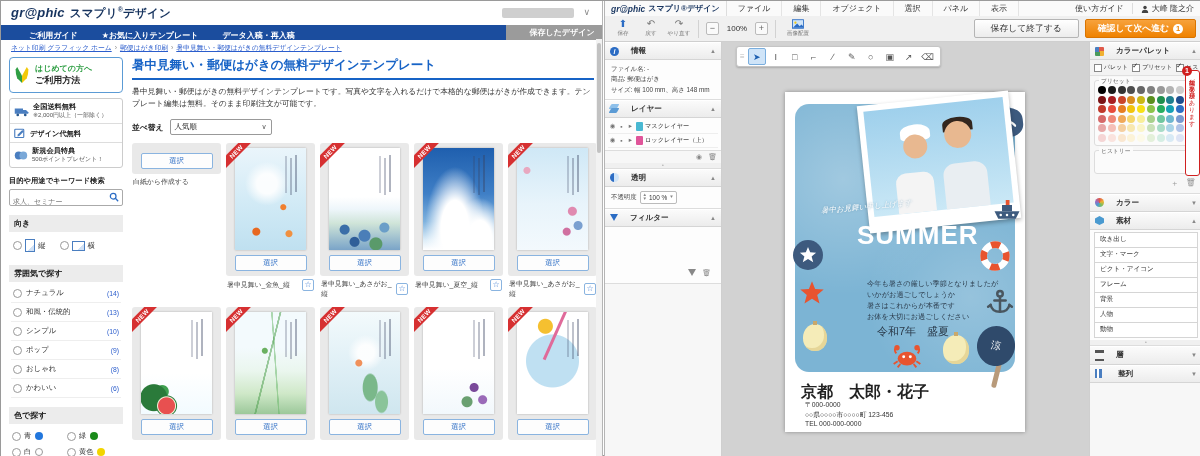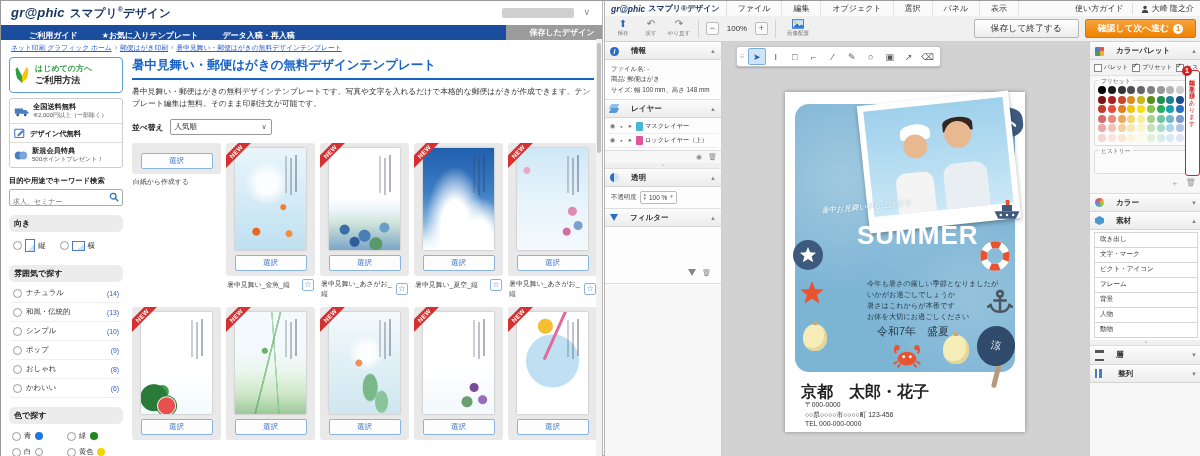--- a/index.html
+++ b/index.html
@@ -26,21 +26,21 @@
   .bgn .t2{color:#222;font-weight:bold;font-size:9px;}
   .perks{border:1px solid #ccc;border-radius:3px;margin-top:5px;}
   .perk{display:flex;align-items:center;gap:4px;padding:3px 4px;border-bottom:1px solid #ddd;}
   .perk:last-child{border-bottom:none;}
   .perk .pt{font-size:7.2px;font-weight:bold;color:#222;line-height:1.25;}
   .perk .ps{font-size:6px;color:#555;}
   .kw-label{font-size:7.3px;font-weight:bold;color:#222;margin:8px 0 3px;}
   .search{position:relative;border:1px solid #aaa;border-radius:2px;height:15px;background:#fff;}
   .search input{border:none;outline:none;width:86px;height:13px;font-size:7px;padding:0 3px;color:#333;background:transparent;}
   .search .mag{position:absolute;right:3px;top:2px;}
-  .sec-h{background:#ececec;font-size:8px;font-weight:bold;color:#222;padding:3px 5px;margin-top:9px;border-radius:6px;}
+  .sec-h{background:#ececec;font-size:8px;font-weight:bold;color:#222;padding:3px 5px;margin-top:9px;border-radius:0;}
   .ori-row{display:flex;gap:14px;padding:7px 4px 4px;}
   .ori{display:flex;align-items:center;gap:3px;font-size:7.5px;color:#333;cursor:pointer;}
   .radio{width:7px;height:7px;border:1px solid #999;border-radius:50%;background:#fff;display:inline-block;}
   .pg{display:inline-block;border:1px solid #4a7ec0;background:linear-gradient(135deg,#fff 65%,#cfe0f5 65%);}
   .pg.v{width:8px;height:11px;} .pg.h{width:11px;height:8px;}
   .flist{padding:2px 2px 0;}
   .frow{display:flex;align-items:center;gap:4px;padding:4px 2px;border-bottom:1px solid #eee;font-size:7.4px;color:#333;cursor:pointer;}
   .frow .cnt{margin-left:auto;color:#2b5dcc;font-size:6.8px;}
   .cgrid{display:grid;grid-template-columns:1fr 1fr;padding:4px 2px;}
   .crow{display:flex;align-items:center;gap:3px;padding:3px 1px;font-size:7.2px;color:#333;cursor:pointer;}

